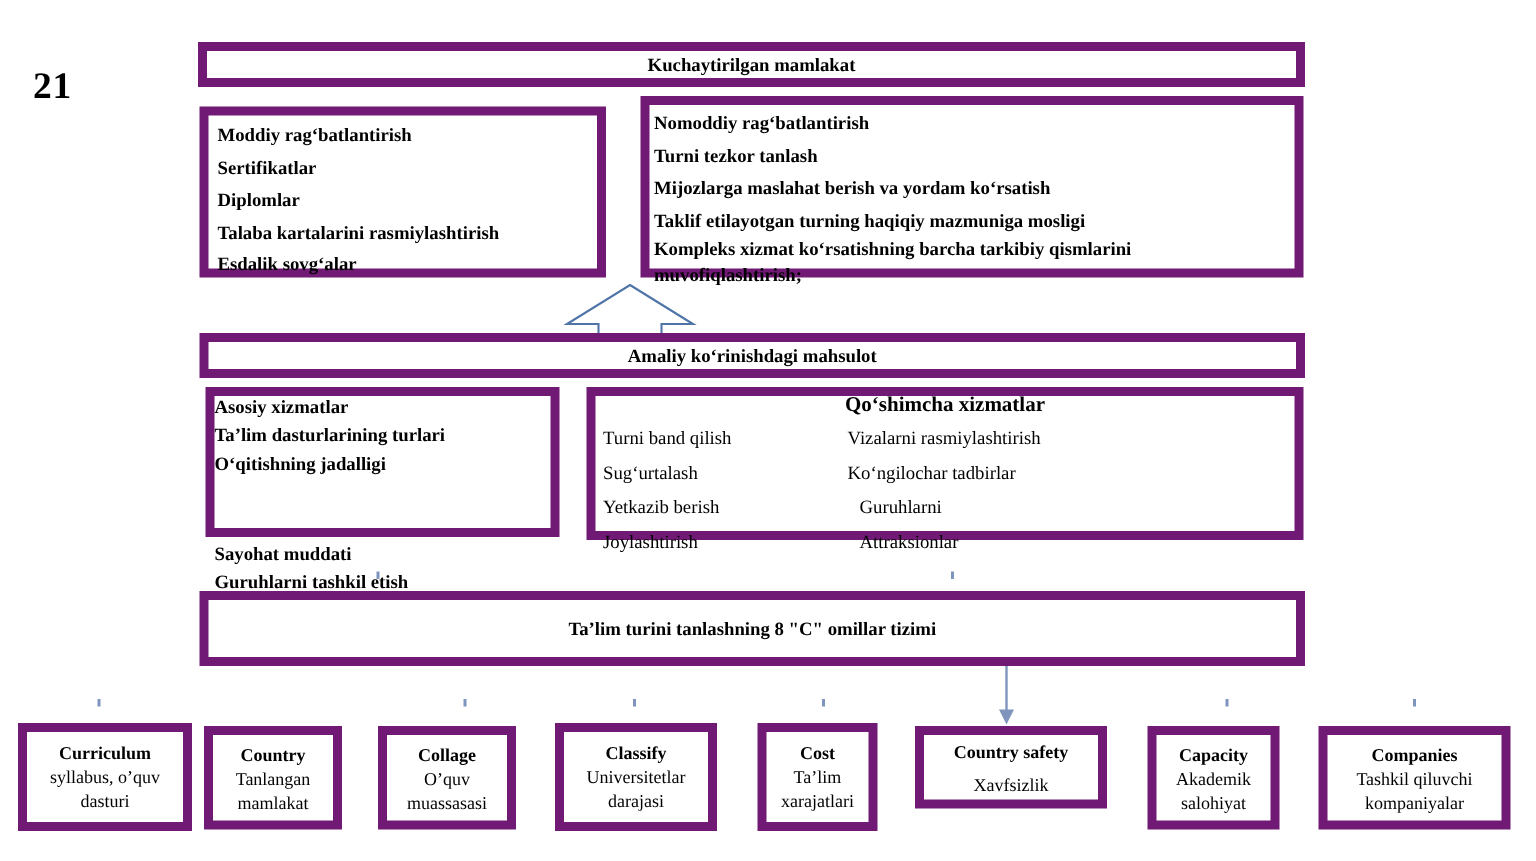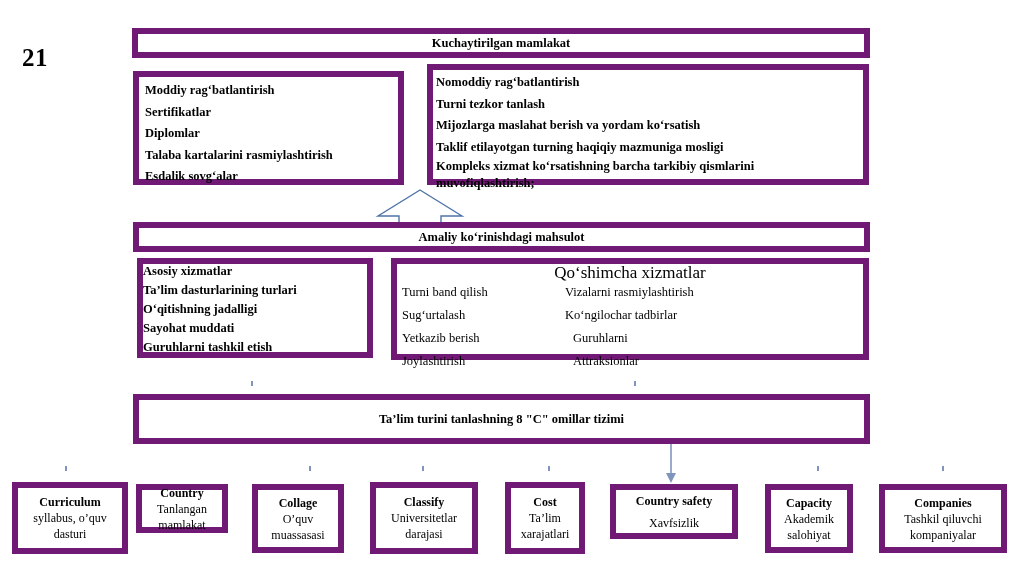--- a/index.html
+++ b/index.html
@@ -46,22 +46,22 @@
     position: absolute;
   }
   .plain-line {
     font-weight: normal;
     font-size: 12.5px;
     line-height: 23px;
     white-space: nowrap;
   }
   .sub-head {
     position: absolute;
-    font-weight: normal;
-    font-size: 17px;
+    font-weight: bold;
+    font-size: 14px;
     white-space: nowrap;
   }
   .leaf-title {
     font-weight: bold;
     font-size: 12px;
     line-height: 16px;
   }
   .leaf-sub {
     font-weight: normal;
     font-size: 12px;
@@ -126,21 +126,21 @@
   </div>
 
   <div class="box" style="left:133px; top:222px; width:737px; height:30px;"></div>
   <div class="banner-text" style="left:133px; top:230px; width:737px; text-align:center;">Amaliy ko‘rinishdagi mahsulot</div>
 
   <div class="box" style="left:137px; top:258px; width:236px; height:100px;"></div>
   <div class="list-wrap" style="left:143px; top:262px;">
     <div class="list-line" style="line-height:19px;">Asosiy xizmatlar</div>
     <div class="list-line" style="line-height:19px;">Ta’lim dasturlarining turlari</div>
     <div class="list-line" style="line-height:19px;">O‘qitishning jadalligi</div>
-    <div class="list-line" style="line-height:19px;">Sayohat muddati</div>
+    <div class="list-line" style="line-height:19px;margin-top:41px;">Sayohat muddati</div>
     <div class="list-line" style="line-height:19px;">Guruhlarni tashkil etish</div>
   </div>
 
   <div class="box" style="left:391px; top:258px; width:478px; height:102px;"></div>
   <div class="sub-head" style="left:391px; top:263px; width:478px; text-align:center;">Qo‘shimcha xizmatlar</div>
   <div class="list-wrap" style="left:402px; top:281px;">
     <div class="plain-line">Turni band qilish</div>
     <div class="plain-line">Sug‘urtalash</div>
     <div class="plain-line">Yetkazib berish</div>
     <div class="plain-line">Joylashtirish</div>
@@ -173,21 +173,21 @@
   <div class="tick" style="left:942px; top:466px;"></div>
 
   <div class="box" style="left:12px; top:482px; width:116px; height:72px;">
     <div class="leaf-inner">
       <div class="leaf-title">Curriculum</div>
       <div class="leaf-sub">syllabus, o’quv</div>
       <div class="leaf-sub">dasturi</div>
     </div>
   </div>
 
-  <div class="box" style="left:136px; top:484px; width:92px; height:49px;">
+  <div class="box" style="left:136px; top:484px; width:92px; height:69px;">
     <div class="leaf-inner">
       <div class="leaf-title">Country</div>
       <div class="leaf-sub">Tanlangan</div>
       <div class="leaf-sub">mamlakat</div>
     </div>
   </div>
 
   <div class="box" style="left:252px; top:484px; width:92px; height:69px;">
     <div class="leaf-inner">
       <div class="leaf-title">Collage</div>

